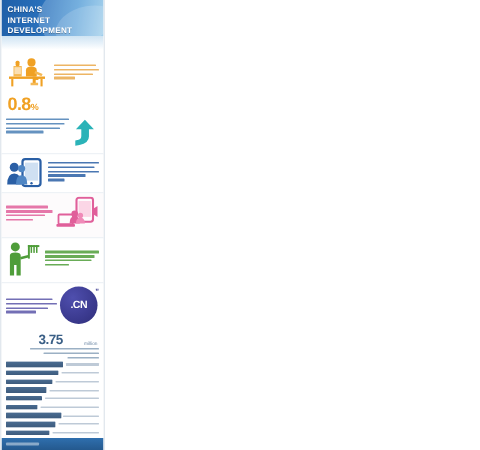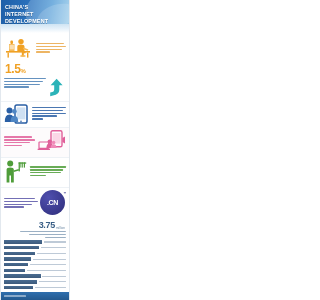--- a/index.html
+++ b/index.html
@@ -108,21 +108,21 @@
     color:#ffffff;font-weight:bold;font-size:7px;letter-spacing:-0.3px;
     line-height:7px;
   }
   .quote{
     position:absolute;right:0px;top:2px;color:#3b3a8f;
     font-size:5px;font-weight:bold;line-height:5px;
   }
 
   
   .s7{padding:1px 3px 2px 3px;background:#ffffff;}
-  .s7head{display:flex;align-items:flex-end;justify-content:flex-end;padding-right:1px;}
+  .s7head{display:flex;align-items:flex-end;justify-content:flex-end;padding-right:1px;gap:13px;}
   .s7num{
     color:#3a5f86;font-weight:bold;font-size:9px;line-height:9px;letter-spacing:-0.3px;
   }
   .s7unit{color:#6f8aa6;font-size:3.2px;line-height:4px;padding-left:1px;padding-bottom:.5px;}
   .s7sub{color:#8aa2ba;text-align:right;margin-top:1px;}
   .s7sub span{margin-left:auto;}
 
   .chart{margin-top:2px;}
   .bar-row{display:flex;align-items:center;height:4.2px;margin-bottom:1.5px;}
   .bar{
@@ -178,21 +178,21 @@
     <div class="s1txt txtblock">
       <span class="w92"></span>
         <span class="w100"></span>
         <span class="w85"></span>
         <span class="w45"></span>
     </div>
   </div>
 
   <div class="sec s2">
     <div class="bigstat">
-      <span>1.5</span><span class="unit">%</span>
+      <span>0.8</span><span class="unit">%</span>
     </div>
     <div class="s2body">
       <div class="s2txt txtblock">
         <span class="w100"></span>
           <span class="w92"></span>
           <span class="w85"></span>
           <span class="w60"></span>
       </div>
       <div class="arrowbox">
         <svg class="arrow-up" viewBox="0 0 19 19">

